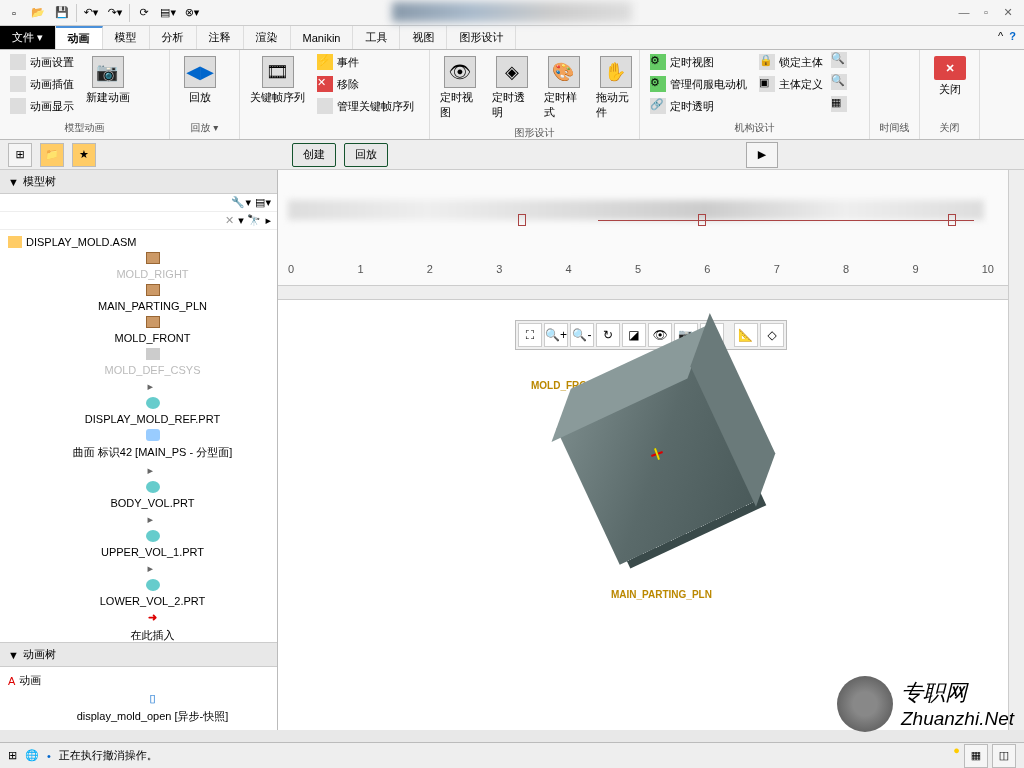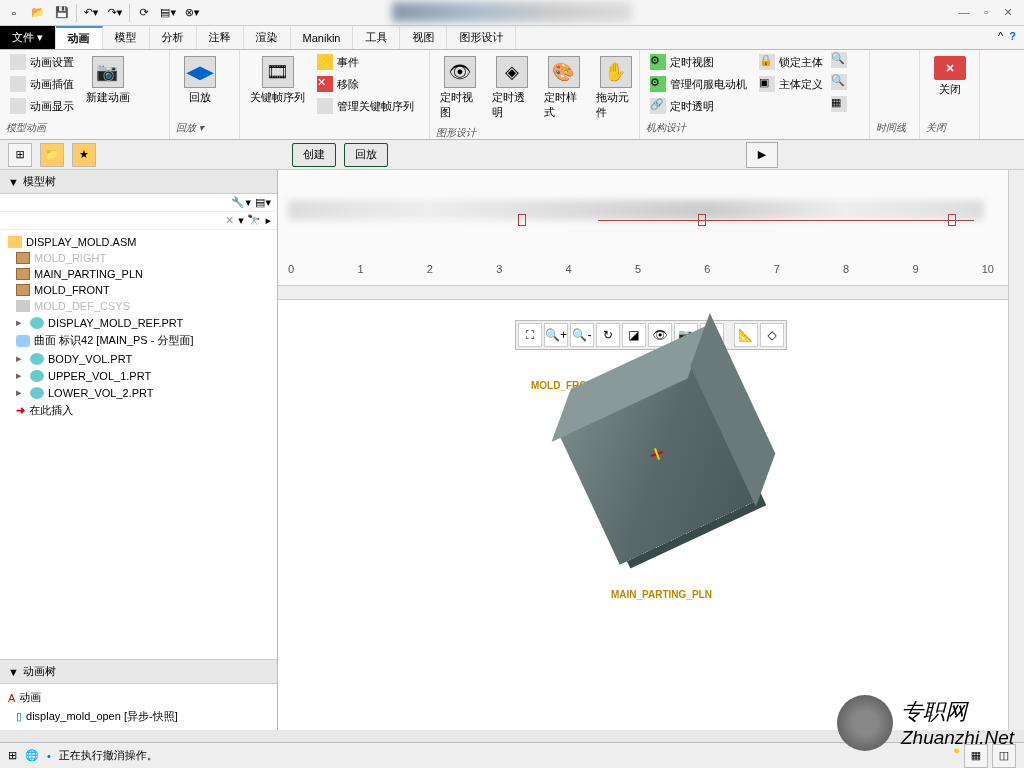--- a/index.html
+++ b/index.html
@@ -9,39 +9,39 @@
 .win-controls{position:absolute;right:8px;top:4px;display:flex;gap:6px;}
 .win-controls span{width:16px;height:16px;display:flex;align-items:center;justify-content:center;color:#666;cursor:pointer;}
 .help-row{position:absolute;right:8px;top:30px;display:flex;gap:6px;align-items:center;}
 .menubar{height:24px;background:#f5f5f5;display:flex;align-items:stretch;border-bottom:1px solid #bbb;}
 .menu-item{padding:0 12px;display:flex;align-items:center;border-right:1px solid #ddd;cursor:pointer;}
 .menu-item.active{background:#fff;border-top:2px solid #4a90d9;font-weight:bold;}
 .menu-item.file{background:#000000;color:#fff;}
 .ribbon{height:90px;background:#f8f8f8;border-bottom:1px solid #bbb;display:flex;}
 .ribbon-group{border-right:1px solid #ddd;padding:2px 6px;display:flex;flex-direction:column;}
 .ribbon-group-content{flex:1;display:flex;gap:4px;align-items:flex-start;}
-.ribbon-group-label{font-size:10px;color:#555;padding:2px 0;font-style:italic;}
+.ribbon-group-label{text-align:center;font-size:10px;color:#555;padding:2px 0;}
 .ribbon-btn-lg{display:flex;flex-direction:column;align-items:center;gap:2px;padding:4px;cursor:pointer;min-width:48px;}
 .ribbon-icon-lg{width:32px;height:32px;background:#ddd;border:1px solid #999;display:flex;align-items:center;justify-content:center;font-size:18px;}
 .ribbon-col{display:flex;flex-direction:column;gap:2px;}
 .ribbon-btn-sm{display:flex;align-items:center;gap:4px;padding:2px 4px;cursor:pointer;white-space:nowrap;}
 .ribbon-icon-sm{width:16px;height:16px;background:#ddd;display:inline-block;}
 .close-x{width:32px;height:24px;background:#d44;color:#fff;display:flex;align-items:center;justify-content:center;font-weight:bold;border-radius:2px;}
 .toolbar2{height:30px;background:#eee;border-bottom:1px solid #ccc;display:flex;align-items:center;padding:0 8px;gap:8px;}
 .tb2-btn{width:24px;height:24px;border:1px solid #bbb;background:#f5f5f5;display:flex;align-items:center;justify-content:center;cursor:pointer;}
 .tb2-btn.text{width:auto;padding:0 10px;background:#e8e8e8;border:1px solid #14532d;border-radius:2px;}
 .play-btn{width:32px;height:26px;background:#f5f5f5;border:1px solid #aaa;display:flex;align-items:center;justify-content:center;margin-left:350px;}
 .main{display:flex;height:560px;}
 .tree-panel{width:278px;background:#fff;border-right:1px solid #bbb;display:flex;flex-direction:column;}
 .tree-header{background:#e8e8e8;padding:4px 8px;border-bottom:1px solid #ccc;display:flex;align-items:center;gap:4px;}
 .tree-tools{display:flex;justify-content:flex-end;padding:2px 6px;gap:4px;border-bottom:1px solid #eee;}
 .tree-search{display:flex;justify-content:flex-end;padding:2px 6px;gap:4px;border-bottom:1px solid #eee;}
 .tree-content{flex:1;overflow:auto;padding:4px;}
 .tree-node{padding:2px 4px;display:flex;align-items:center;gap:4px;white-space:nowrap;cursor:pointer;}
-.tree-indent{margin-left:8px;}
+.tree-indent{margin-left:28px;flex-direction:column;}
 .tree-icon{width:14px;height:12px;display:inline-block;}
 .ti-asm{background:#fc6;}
 .ti-pln{background:#c96;border:1px solid #963;}
 .ti-dim{color:#bbb;}
 .ti-csys{background:#ccc;}
 .ti-prt{background:#6cc;border-radius:50%;}
 .ti-surf{background:#9cf;border-radius:3px;}
 .ti-ins{color:#d00;font-weight:bold;}
 .tree-exp{width:10px;color:#666;}
 .tree-header2{background:#e8e8e8;padding:4px 8px;border-top:1px solid #ccc;border-bottom:1px solid #ccc;display:flex;align-items:center;gap:4px;}
@@ -55,21 +55,21 @@
 .vp-tool{width:24px;height:24px;border:1px solid #ccc;background:#fff;cursor:pointer;display:flex;align-items:center;justify-content:center;font-size:12px;}
 .model-3d{position:absolute;top:200px;left:50%;transform:translateX(-50%);width:240px;height:240px;}
 .cube{position:absolute;top:20px;left:50px;width:150px;height:150px;transform:rotate(-25deg);background:linear-gradient(135deg,#7a8a8a 0%,#5a6a6a 50%,#4a5a5a 100%);box-shadow:8px 8px 0 #3a4a4a;}
 .cube::before{content:"";position:absolute;top:-30px;left:10px;width:150px;height:40px;background:#8a9a9a;transform:skewX(-45deg);}
 .cube::after{content:"";position:absolute;top:-20px;right:-38px;width:40px;height:155px;background:#6a7a7a;transform:skewY(-45deg);}
 .axis-label{position:absolute;font-size:10px;color:#b80;font-weight:bold;}
 .csys-3d{position:absolute;top:75px;left:115px;width:20px;height:20px;}
 .csys-3d .ax{position:absolute;width:12px;height:2px;left:5px;top:8px;}
 .status-bar{position:absolute;bottom:0;left:0;right:0;height:26px;background:#eee;border-top:1px solid #bbb;display:flex;align-items:center;padding:0 8px;gap:8px;}
 .status-right{position:absolute;right:8px;display:flex;gap:4px;}
-.watermark{position:absolute;bottom:17px;right:10px;display:flex;align-items:center;gap:8px;}
+.watermark{position:absolute;bottom:36px;right:10px;display:flex;align-items:center;gap:8px;}
 .watermark-logo{width:56px;height:56px;border-radius:50%;background:radial-gradient(circle,#888 30%,#666 70%);}
 .watermark-text{font-size:22px;font-style:italic;}
 .title-blur{position:absolute;top:2px;left:50%;transform:translateX(-50%);width:240px;height:20px;background:linear-gradient(90deg,#89a,#abc,#ccc,#ddd);filter:blur(4px);}
 .scrollbar-v{position:absolute;right:0;top:0;bottom:0;width:16px;background:#eee;border-left:1px solid #ccc;}
 .scrollbar-h{position:absolute;bottom:0;left:0;right:16px;height:14px;background:#eee;border-top:1px solid #ccc;}
 </style>
 </head>
 <body>
 
 <div class="qat">

